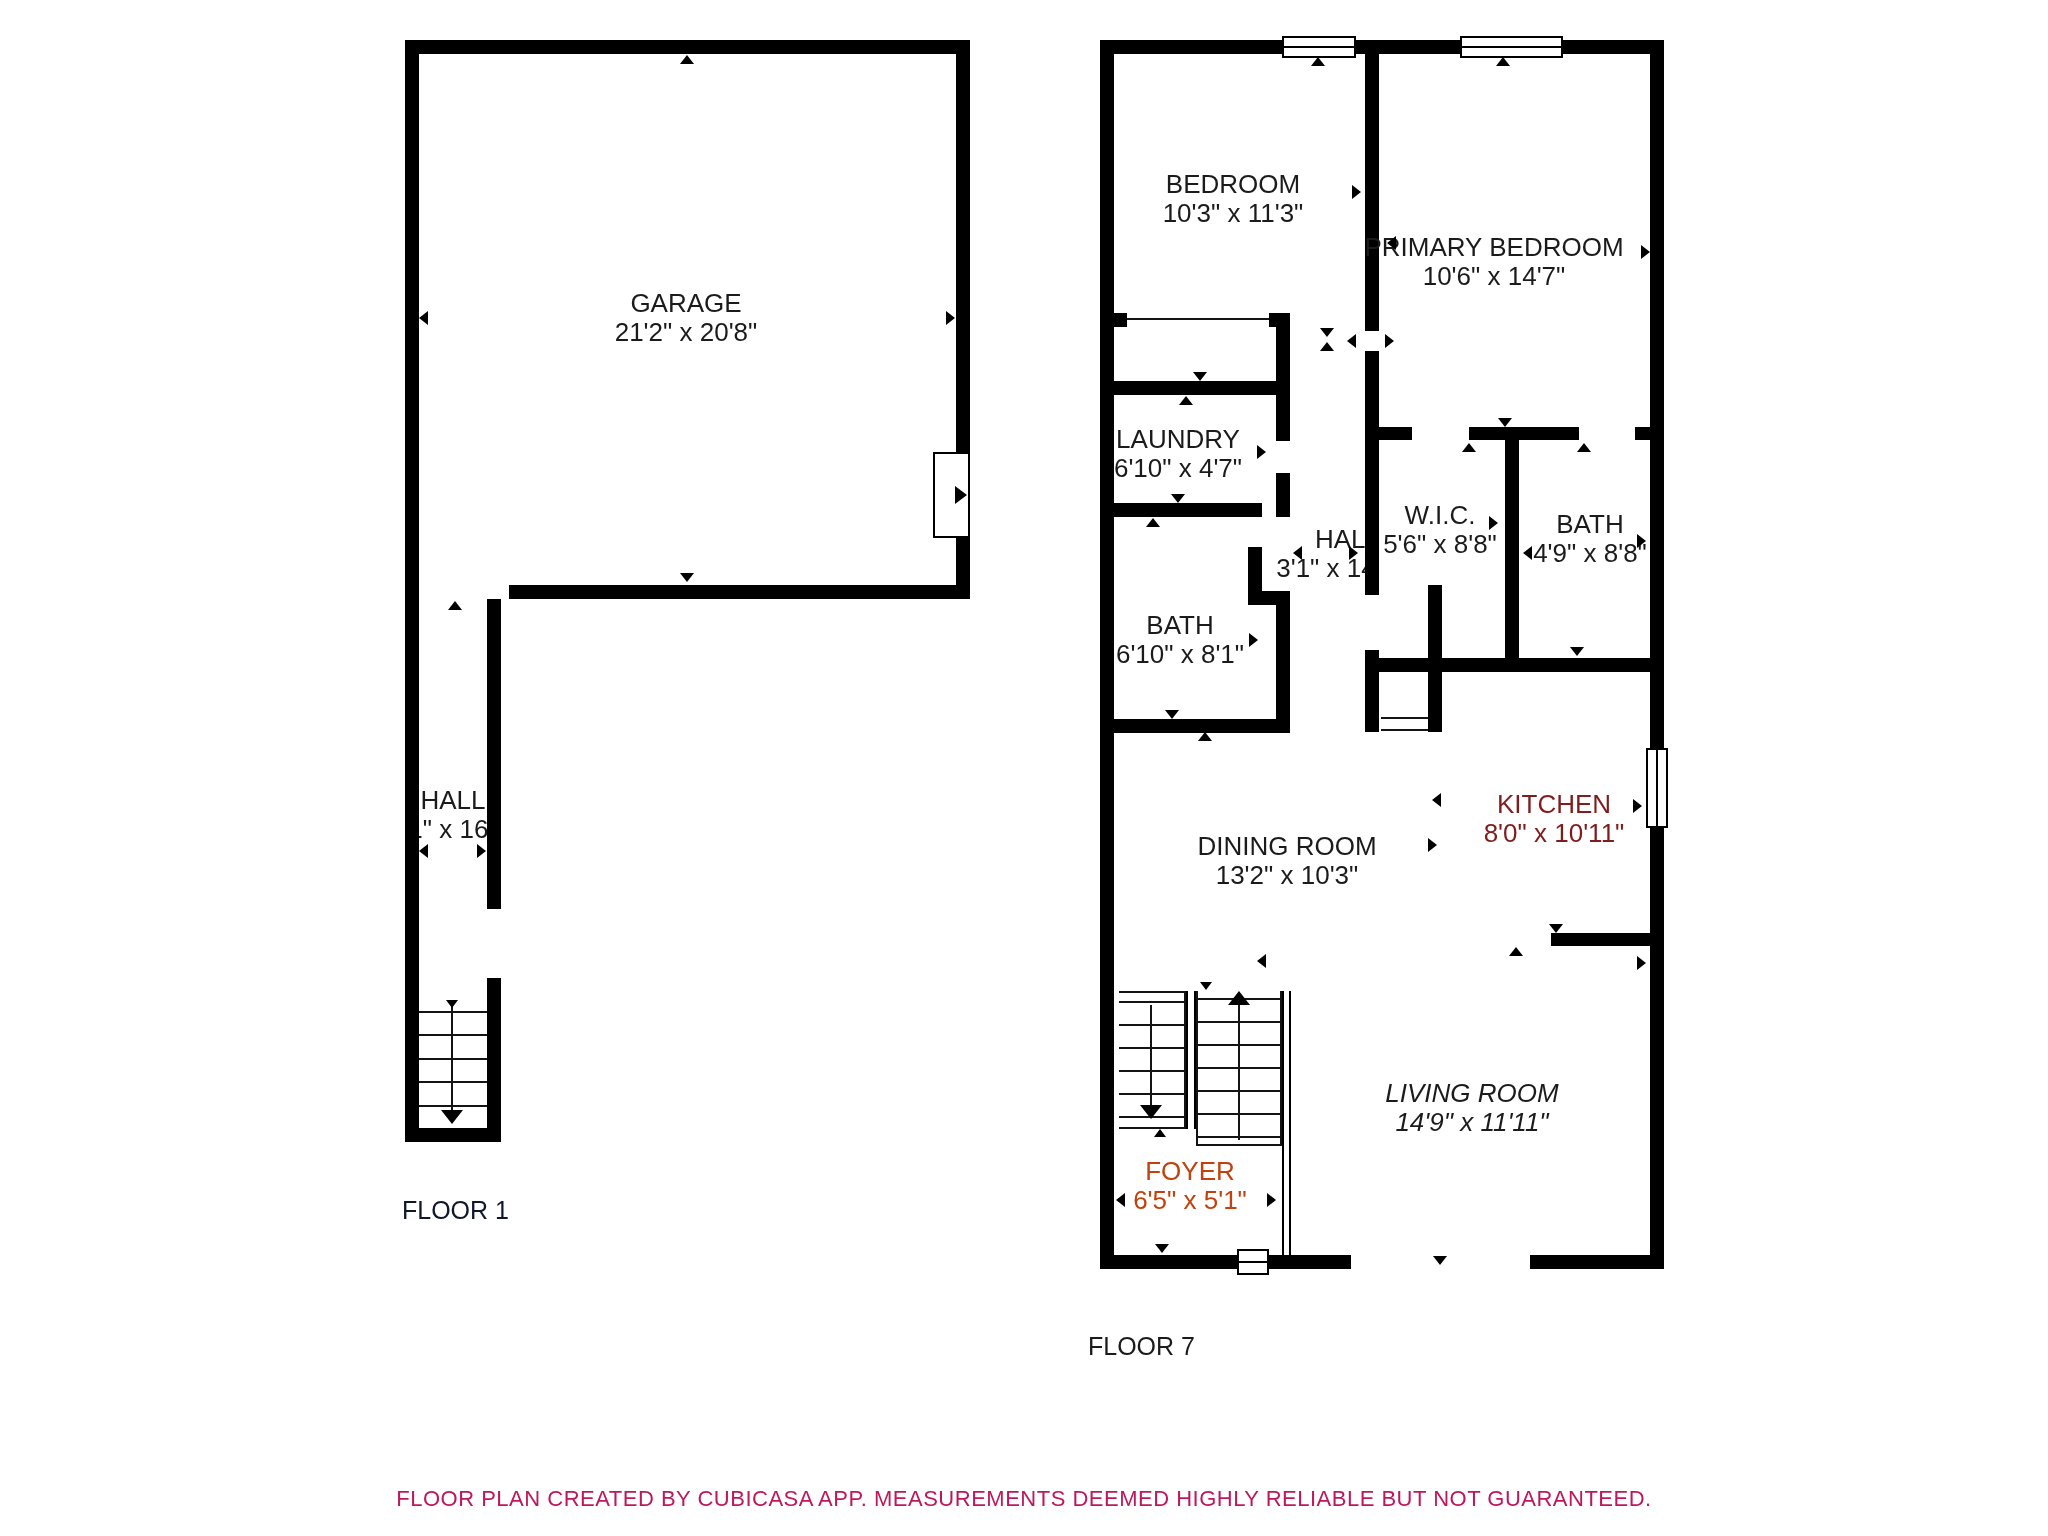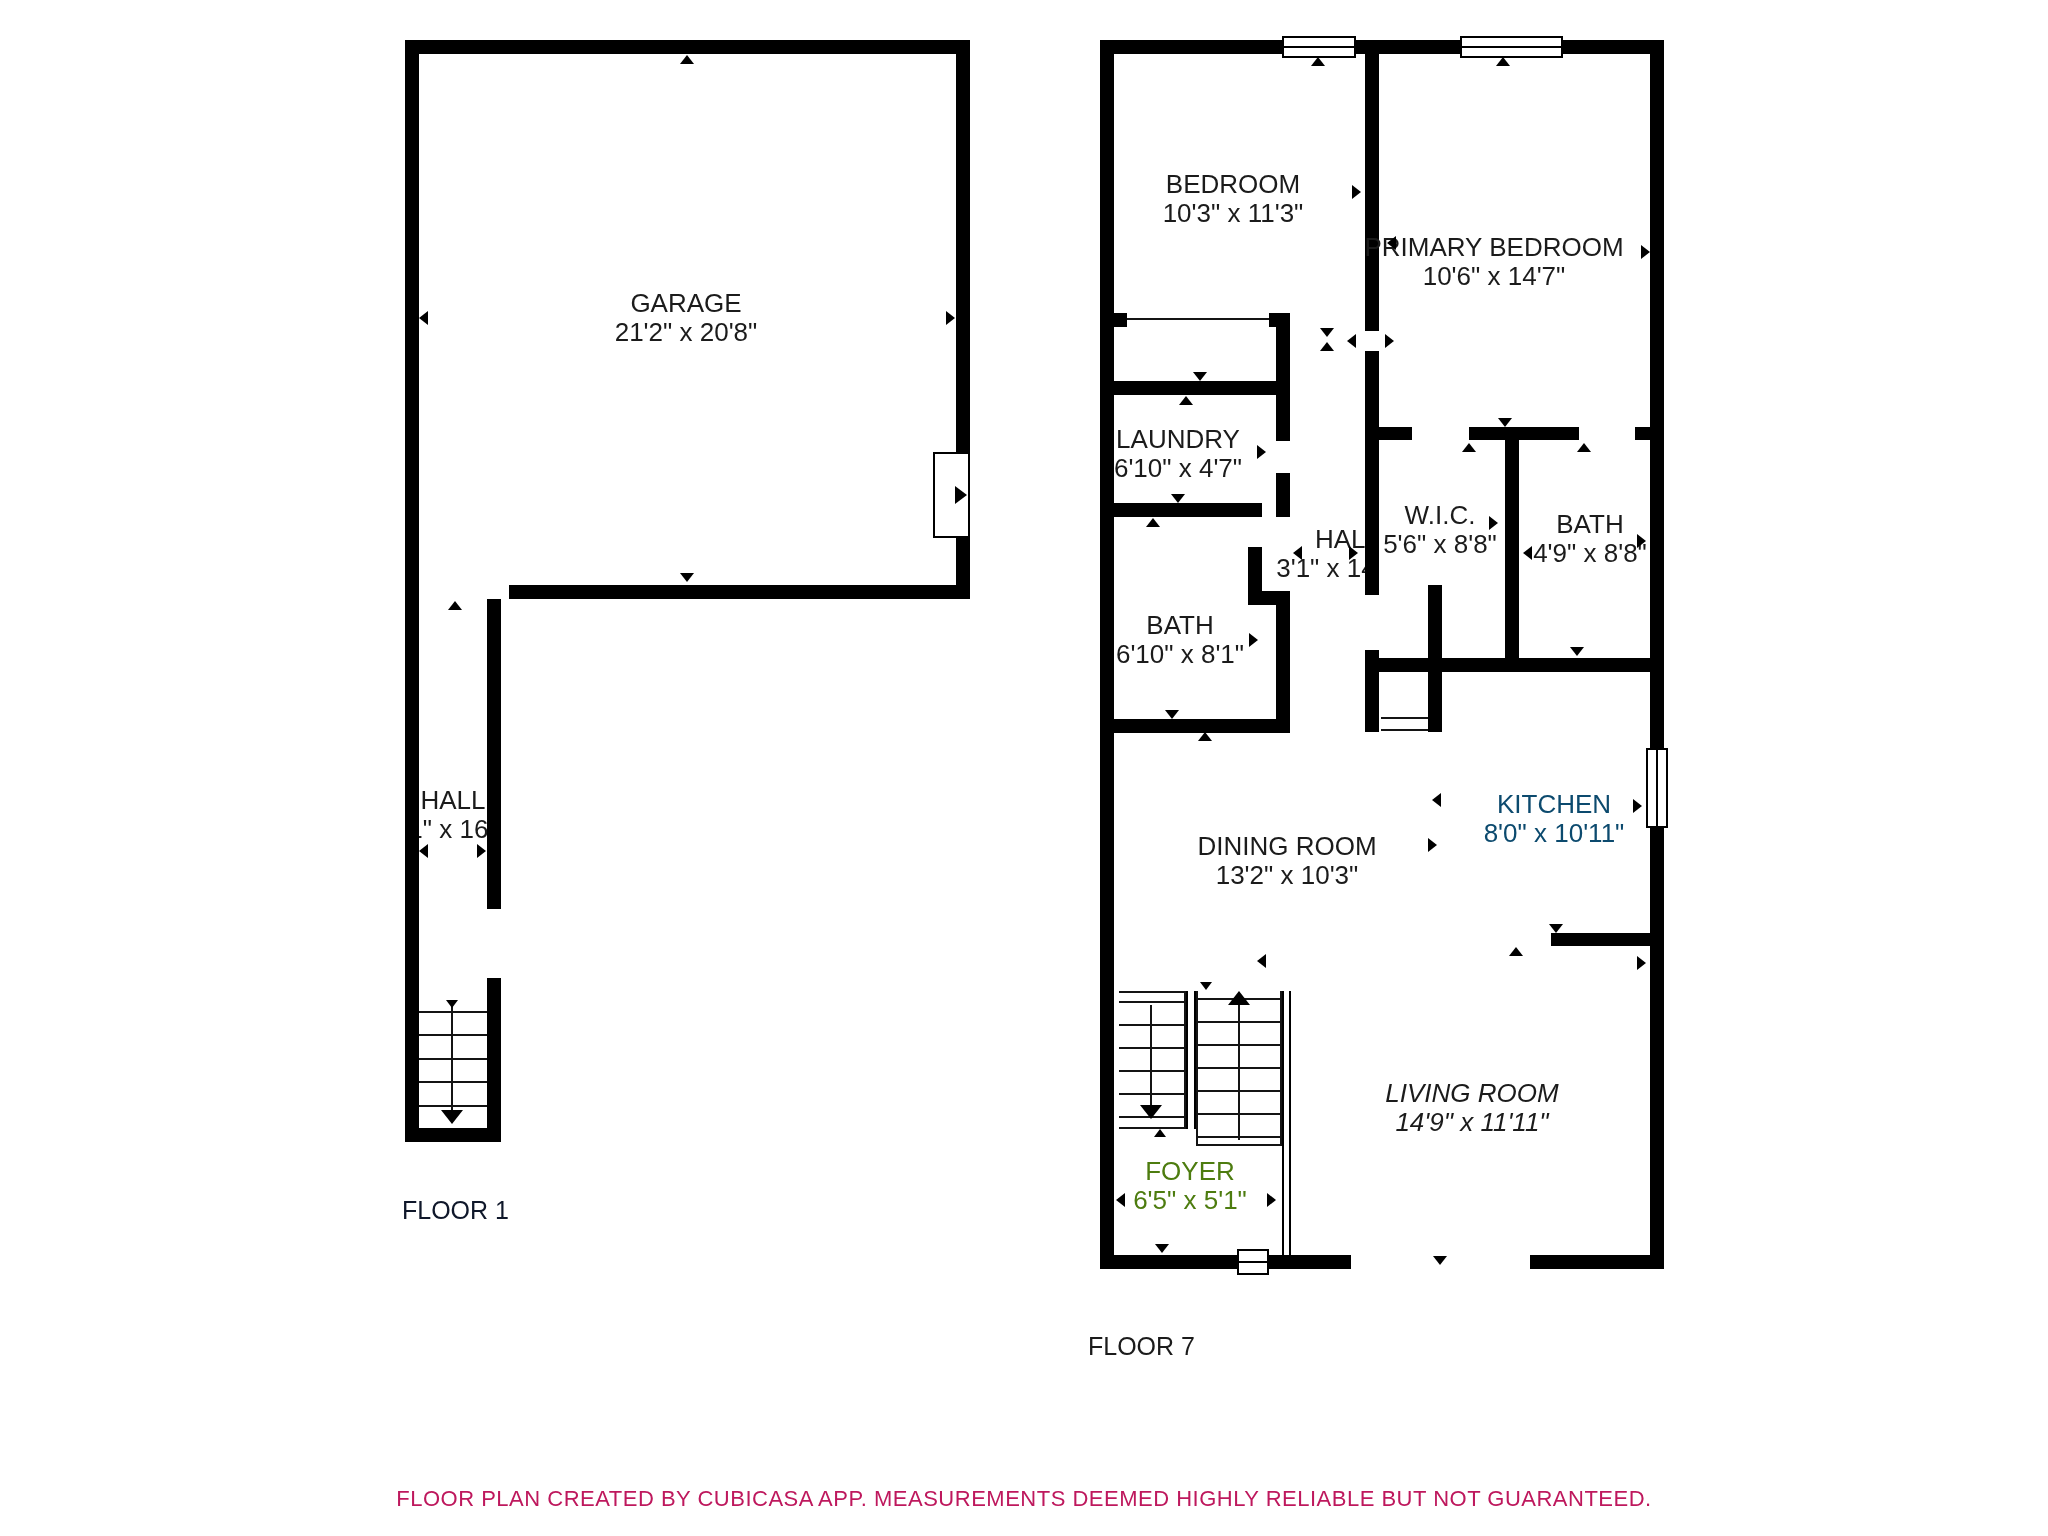--- a/index.html
+++ b/index.html
@@ -199,29 +199,29 @@
   <div>4'9" x 8'8"</div>
 </div>
 <div class="rlabel" style="left: 1180px; top: 640px; color: rgb(27, 27, 27);">
   <div>BATH</div>
   <div>6'10" x 8'1"</div>
 </div>
 <div class="rlabel" style="left: 1287px; top: 861px; color: rgb(27, 27, 27);">
   <div>DINING ROOM</div>
   <div>13'2" x 10'3"</div>
 </div>
-<div class="rlabel" style="left: 1554px; top: 819px; color: #0c4a6e;">
+<div class="rlabel" style="left: 1554px; top: 819px; color: #7f1d1d;">
   <div>KITCHEN</div>
   <div>8'0" x 10'11"</div>
 </div>
 <div class="rlabel" style="left: 1472px; top: 1108px; color: rgb(27, 27, 27); font-style: italic;">
   <div>LIVING ROOM</div>
   <div>14'9" x 11'11"</div>
 </div>
-<div class="rlabel" style="left: 1190px; top: 1186px; color: #4d7c0f;">
+<div class="rlabel" style="left: 1190px; top: 1186px; color: #c2410c;">
   <div>FOYER</div>
   <div>6'5" x 5'1"</div>
 </div>
 
 <div class="fcaption" style="left: 402px; top: 1196px; color: #0f172a;">FLOOR 1</div>
 <div class="fcaption" style="left: 1088px; top: 1332px; color: rgb(27, 27, 27);">FLOOR 7</div>
 
 <div class="footer" style="color: #be185d;">FLOOR PLAN CREATED BY CUBICASA APP. MEASUREMENTS DEEMED HIGHLY RELIABLE BUT NOT GUARANTEED.</div>
 
 </body></html>

